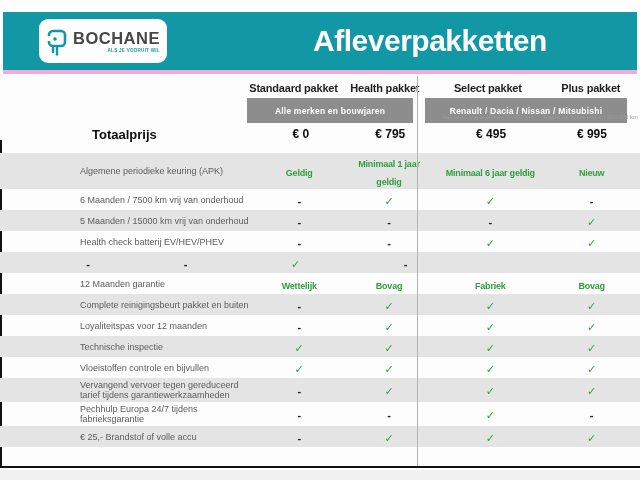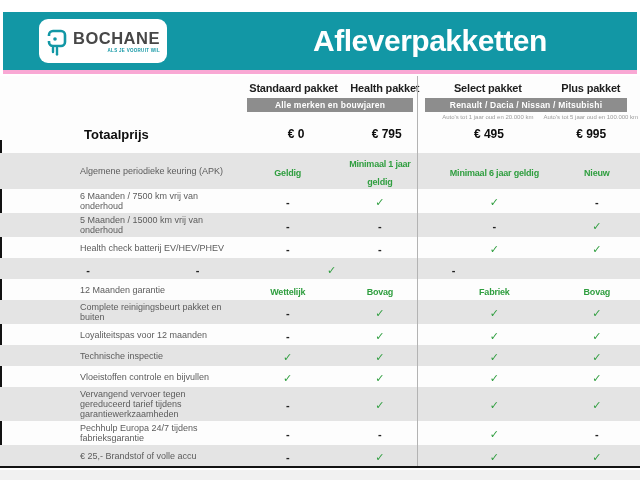--- a/index.html
+++ b/index.html
@@ -42,44 +42,44 @@
   .c1{width:100px;}
   .c2{width:95px;}
   .gap{width:5px;}
   .c3{width:115px;}
   .c4{width:105px;}
 
   .colnames{position:absolute;left:0;right:0;top:6px;}
   .colnames .cell{font-size:11px;font-weight:bold;color:#1e1e1e;letter-spacing:-.2px;}
 
   .badge{
-    position:absolute;height:14px;background:var(--badge-gray,#8d8d8d);
+    position:absolute;height:25px;background:var(--badge-gray,#8d8d8d);
     color:#fff;font-size:8.5px;font-weight:bold;letter-spacing:.2px;
     display:flex;align-items:center;justify-content:center;
   }
   .badge-1{left:247px;top:22px;width:166px;}
   .badge-2{left:425px;top:22px;width:202px;}
 
   .notes{position:absolute;left:0;right:0;top:38px;}
   .notes .cell{font-size:6px;color:#9b9b9b;letter-spacing:0;}
 
-  .total-row{position:absolute;left:4px;right:0;top:48px;height:20px;align-items:center;}
+  .total-row{position:absolute;left:12px;right:0;top:48px;height:20px;align-items:center;}
   .total-row .lab{font-size:13px;font-weight:bold;color:#0d0d0d;}
   .total-row .cell.price{font-size:12px;font-weight:bold;color:#0d0d0d;}
 
   .body-rows{position:absolute;left:0;right:0;top:77px;}
   .body-row{min-height:21px;}
   .body-row.striped{background:var(--stripe,#e4e4e4);}
   .body-row .lab{font-size:9px;color:#5c5c5c;line-height:10px;padding-top:2px;padding-bottom:2px;width:230px;}
   .val-check{color:var(--green,#2f9e3f);font-size:11px;line-height:10px;}
   .val-dash{color:#222;font-size:11px;font-weight:bold;line-height:10px;}
   .val-text{color:var(--green,#2f9e3f);font-size:9px;font-weight:bold;letter-spacing:-.2px;}
 
   .left-black-line{position:absolute;left:0;top:64px;width:2px;height:328px;background:#121212;z-index:0;}
-  .body-row{position:relative;z-index:1;gap:12px;}
+  .body-row{position:relative;z-index:1;}
   .body-row:not(.striped){background:transparent;}
   .bottom-black-line{position:absolute;left:0;right:0;top:390px;height:2px;background:#121212;z-index:3;}
   .column-divider{position:absolute;left:417px;top:0;width:1px;height:390px;background:#b3b3b3;z-index:2;}
 
   .footer-strip{position:absolute;left:0;right:0;top:470px;height:10px;background:#f1f1f1;}
 </style>
 </head>
 <body>
 
 <div class="topbar">

